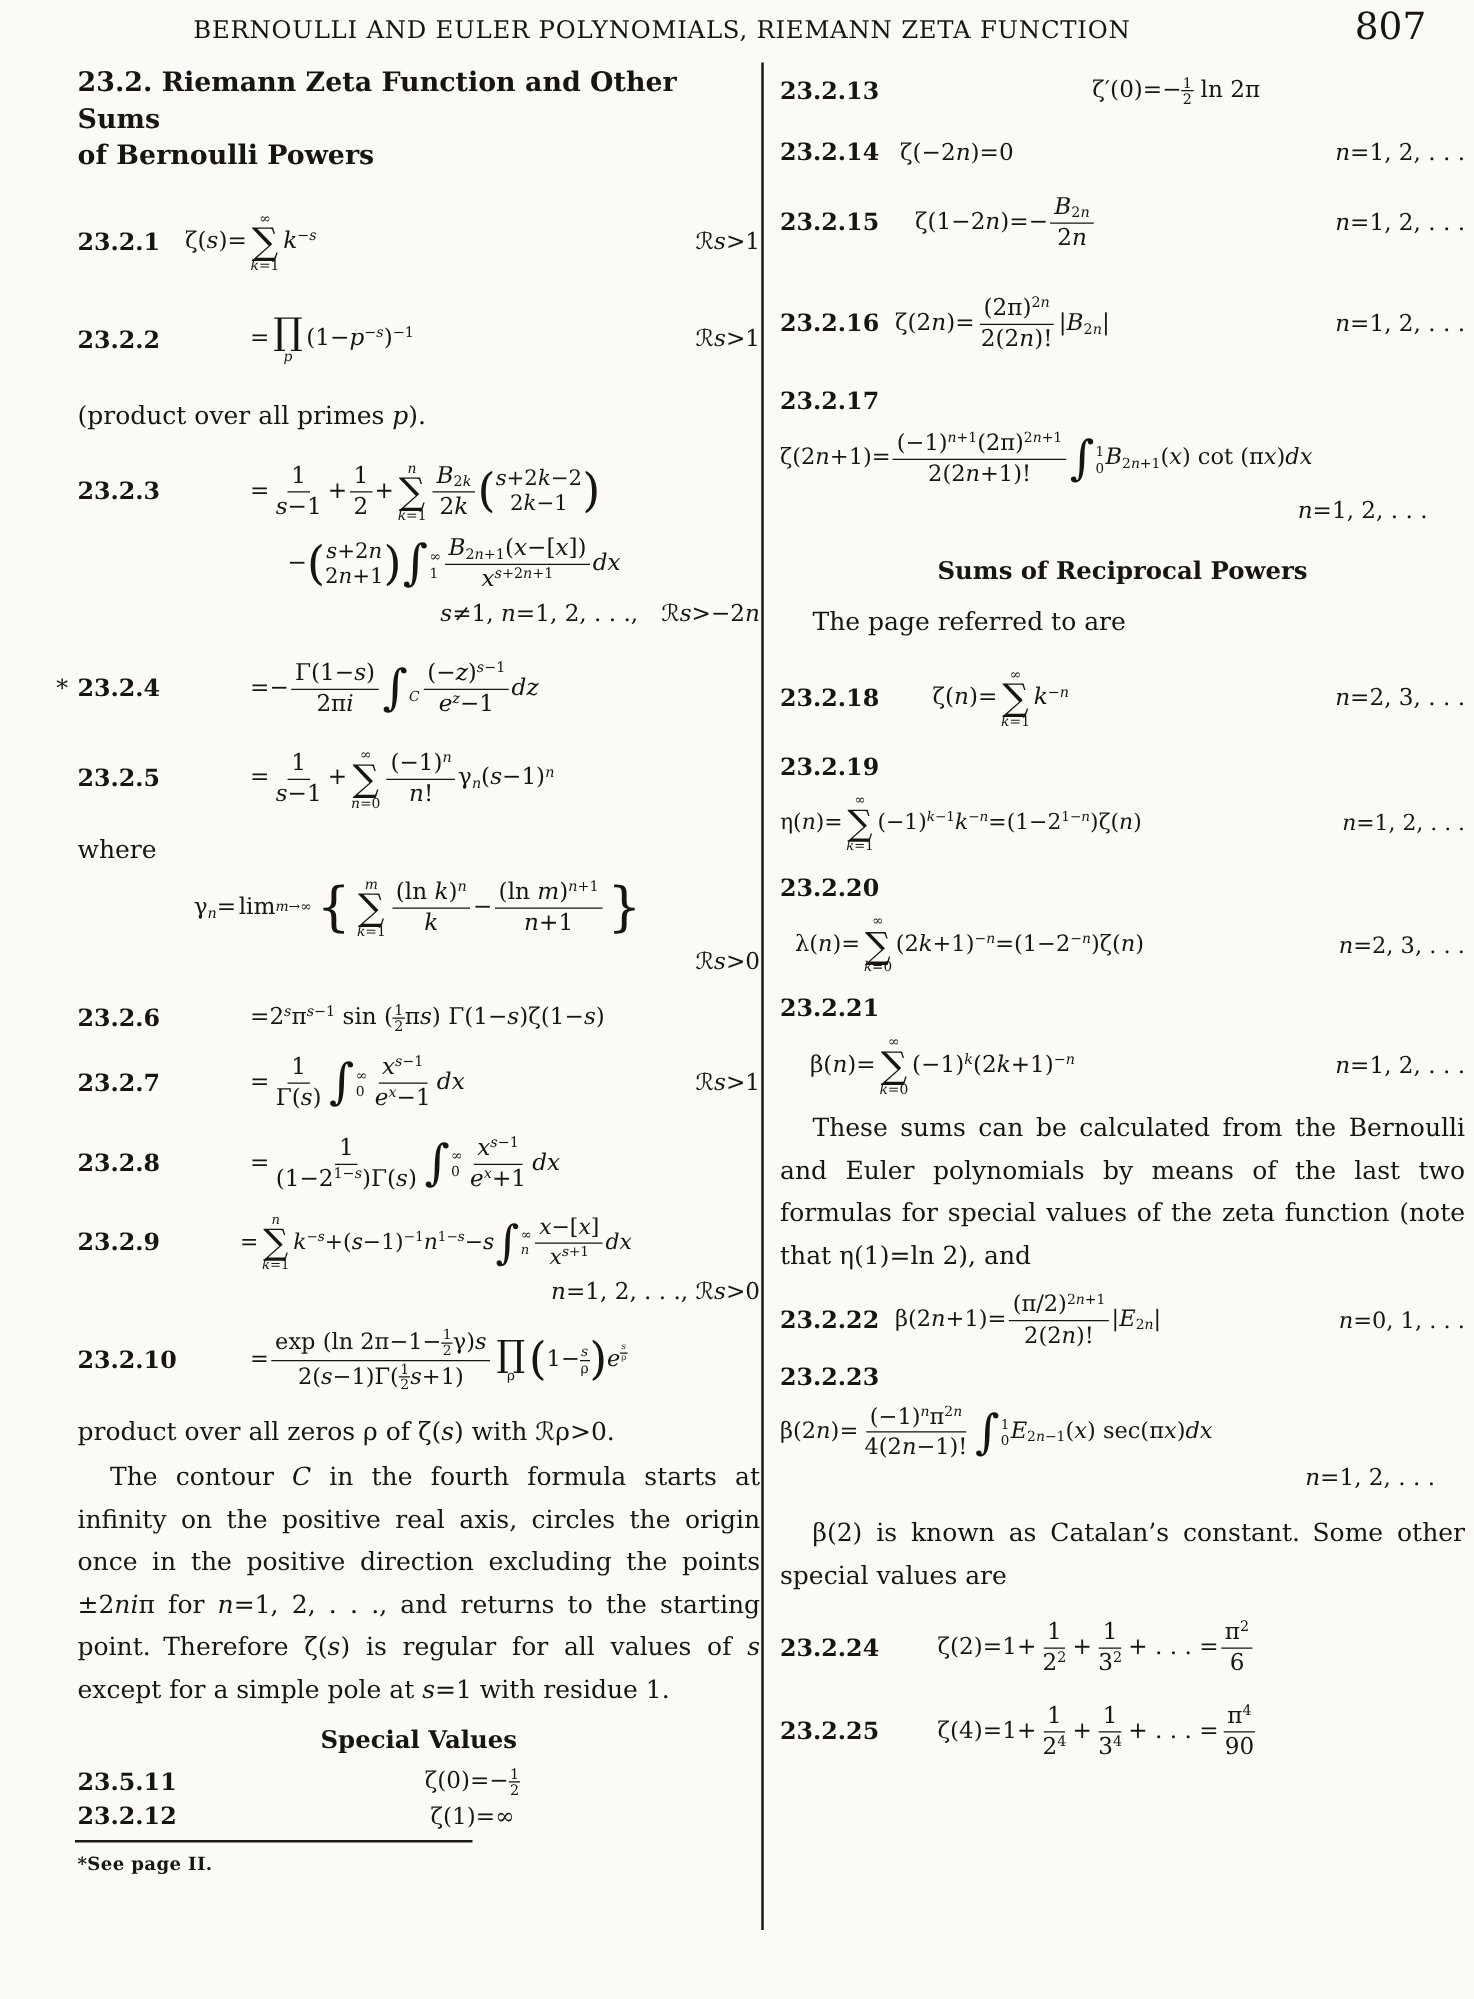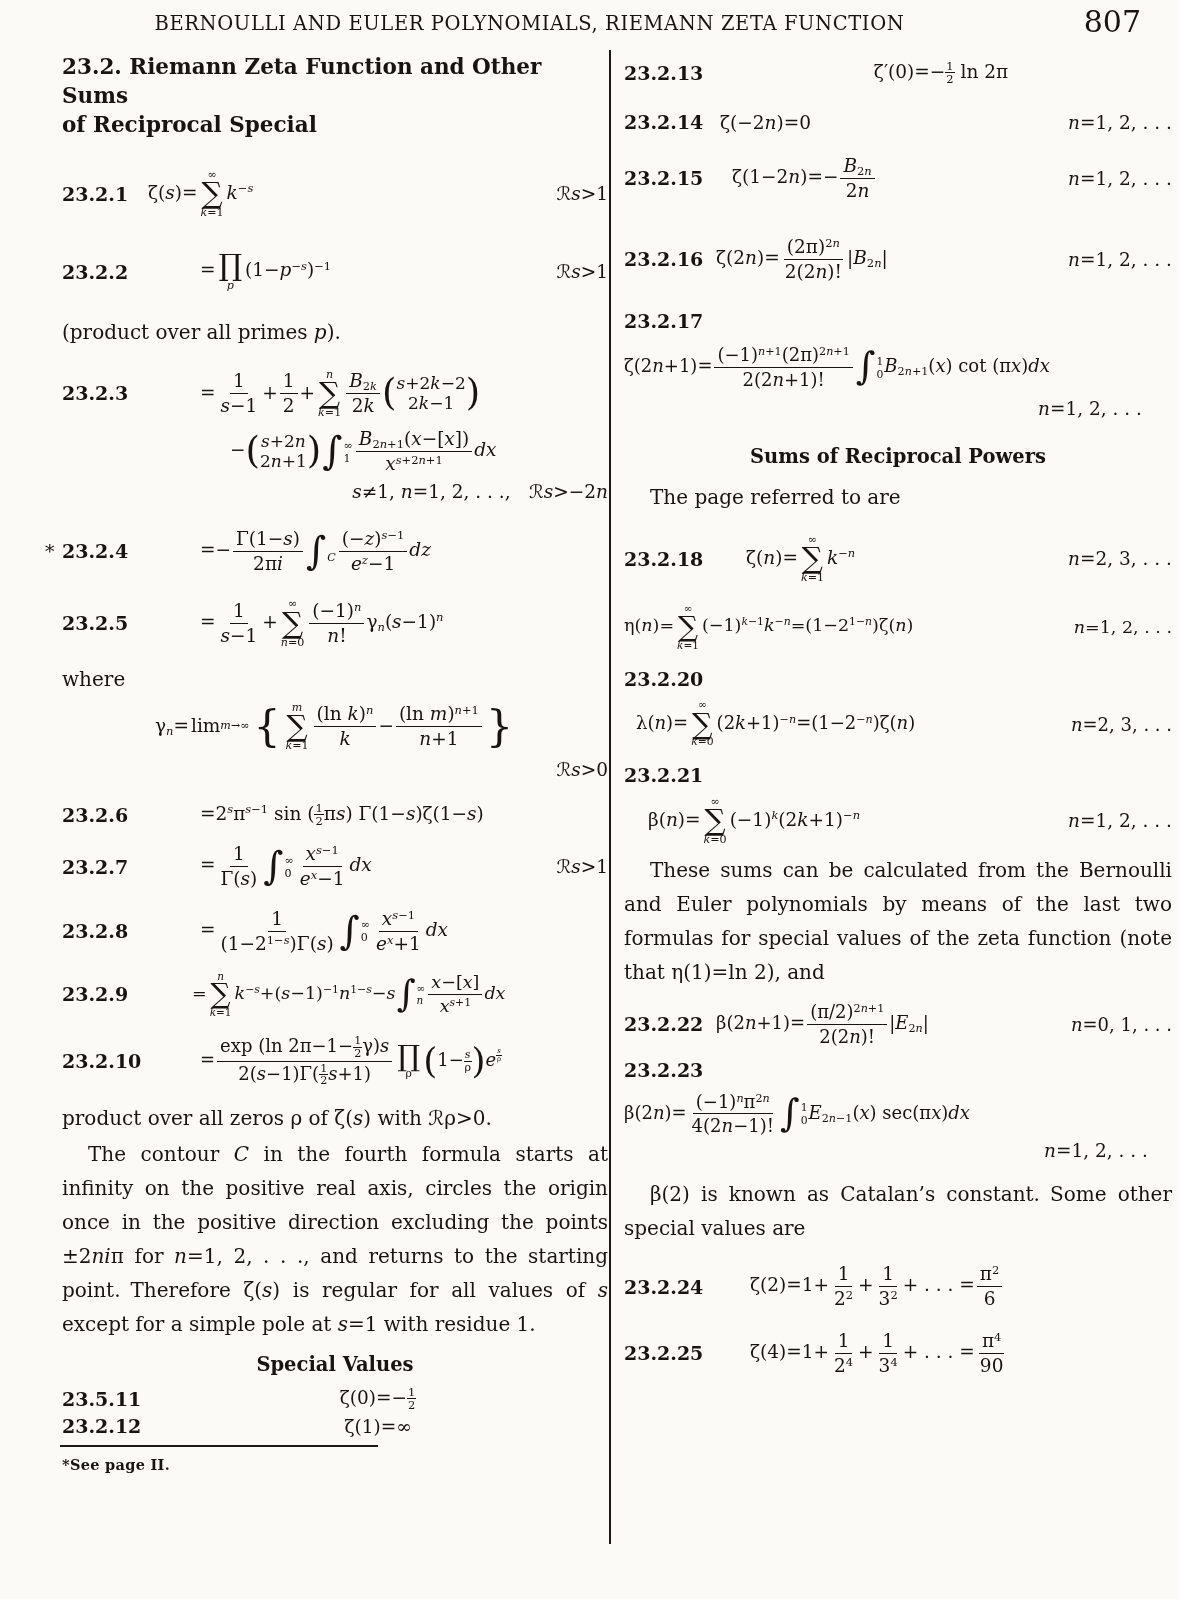--- a/index.html
+++ b/index.html
@@ -75,21 +75,21 @@
 </style>
 </head>
 <body>
 
 <div class="runhead">BERNOULLI AND EULER POLYNOMIALS, RIEMANN ZETA FUNCTION</div>
 <div class="pagenum">807</div>
 <div class="divider"></div>
 <div class="column col-left">
     <div class="col-heading" style="margin-top: 6px;">
       <div>23.2. Riemann Zeta Function and Other Sums</div>
-      <div>of Reciprocal Special</div>
+      <div>of Bernoulli Powers</div>
     </div>
     <div class="eqblock" style="margin-top: 30px;">
       <div class="eqrow">
         <span class="eqnum">23.2.1</span>
         <span class="eqbody">ζ(<i>s</i>)=<span class="bop">
             <span class="lt">∞</span>
             <span class="sym">∑</span>
             <span class="lb"><i>k</i>=1</span>
           </span><i>k</i><sup>−<i>s</i></sup></span>
         <span class="eqcond">ℛ<i>s</i>&gt;1</span>
@@ -264,20 +264,23 @@
           </span><i>k</i><sup>−<i>s</i></sup>+(<i>s</i>−1)<sup>−1</sup><i>n</i><sup>1−<i>s</i></sup>−<i>s</i><span class="ig">
             <span class="is">∫</span>
             <span class="ilims">
               <span class="it">∞</span>
               <span class="ib"><i>n</i></span>
             </span>
           </span><span class="fr">
             <span class="fn"><i>x</i>−[<i>x</i>]</span>
             <span class="fd"><i>x</i><sup><i>s</i>+1</sup></span>
           </span><i>dx</i></span>
+      </div>
+      <div class="mline right" style="margin-top: 6px;">
+        <span class="lbody"><i>n</i>=1, 2, . . ., ℛ<i>s</i>&gt;0</span>
       </div>
     </div>
     <div class="eqblock" style="margin-top: 18px;">
       <div class="eqrow" style="font-size: 18px;">
         <span class="eqnum">23.2.10</span>
         <span class="eqbody" style="margin-left: 52px;">=<span class="fr">
             <span class="fn">exp (ln 2π−1−<span class="sf">
                 <span class="sn">1</span>
                 <span class="sd">2</span>
               </span>γ)<i>s</i></span>
@@ -388,20 +391,23 @@
         <span class="eqnum">23.2.18</span>
         <span class="eqbody" style="margin-left: 36px;">ζ(<i>n</i>)=<span class="bop">
             <span class="lt">∞</span>
             <span class="sym">∑</span>
             <span class="lb"><i>k</i>=1</span>
           </span><i>k</i><sup>−<i>n</i></sup></span>
         <span class="eqcond"><i>n</i>=2, 3, . . .</span>
       </div>
     </div>
     <div class="eqblock" style="margin-top: 20px;">
+      <div class="eqrow">
+        <span class="eqnum">23.2.19</span>
+      </div>
       <div class="mline" style="font-size: 17.5px; margin-top: 10px;">
         <span class="lbody">η(<i>n</i>)=<span class="bop">
             <span class="lt">∞</span>
             <span class="sym">∑</span>
             <span class="lb"><i>k</i>=1</span>
           </span>(−1)<sup><i>k</i>−1</sup><i>k</i><sup>−<i>n</i></sup>=(1−2<sup>1−<i>n</i></sup>)ζ(<i>n</i>)</span>
         <span class="eqcond"><i>n</i>=1, 2, . . .</span>
       </div>
     </div>
     <div class="eqblock" style="margin-top: 18px;">

